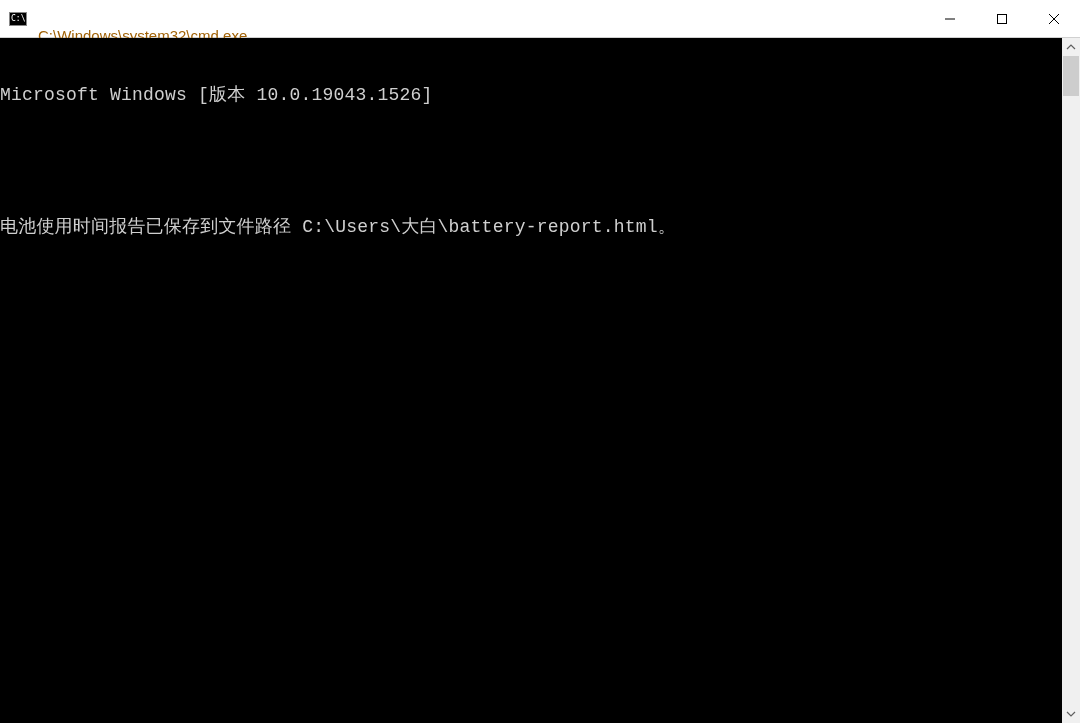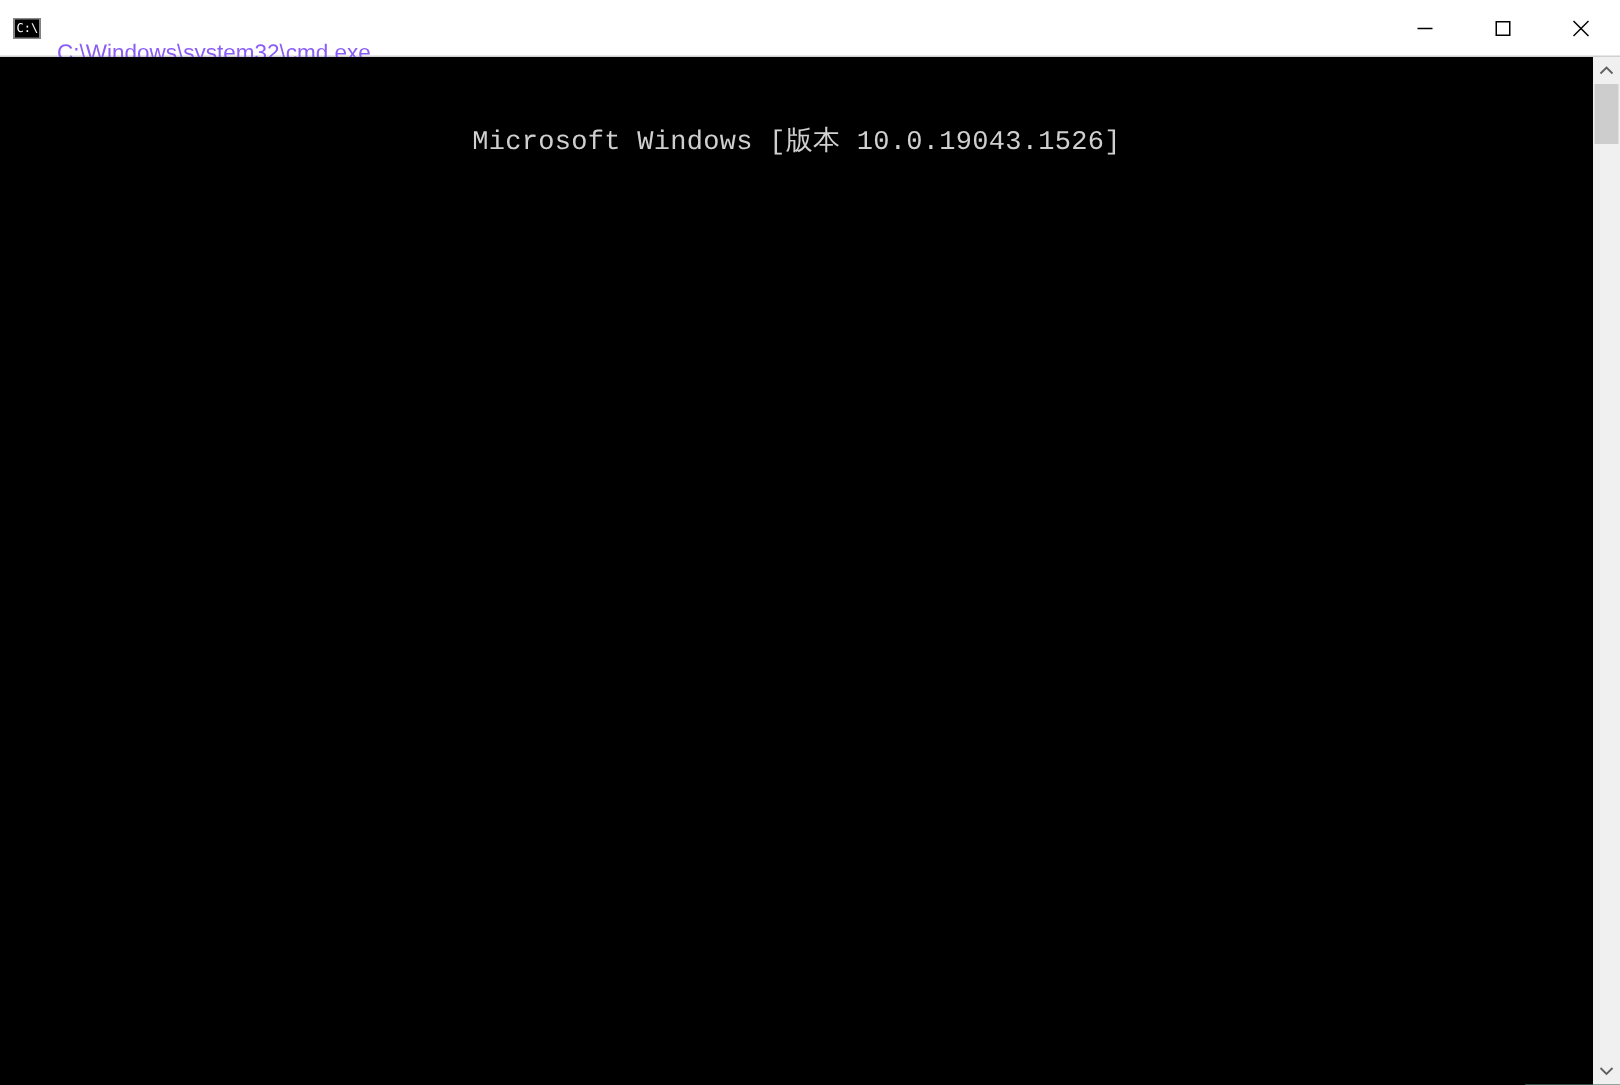--- a/index.html
+++ b/index.html
@@ -1,31 +1,31 @@
 <!DOCTYPE html>
 <html><head>
   <meta charset="utf-8">
   <style>
     * { margin: 0; padding: 0; box-sizing: border-box; }
     html, body { width: 1080px; height: 723px; overflow: hidden; font-family: "Segoe UI", Tahoma, sans-serif; background: #000; }
     .window { width: 1080px; height: 723px; display: flex; flex-direction: column; background: #fff; }
     .titlebar { display: flex; align-items: center; height: 38px; background: #ffffff; border-bottom: 1px solid #d0d0d0; }
     .titlebar .icon-slot { width: 36px; display: flex; align-items: center; justify-content: center; }
-    .titlebar .title { flex: 1; font-size: 15px; color: #8b5cf6; padding-left: 2px; line-height: 38px; white-space: nowrap; margin-top: 35px; }
+    .titlebar .title { flex: 1; font-size: 15px; color: #a16207; padding-left: 2px; line-height: 38px; white-space: nowrap; margin-top: 35px; }
     .titlebar .controls { display: flex; height: 100%; }
     .titlebar .ctl { width: 52px; display: flex; align-items: center; justify-content: center; color: #000; }
 
     .cmd-icon {
       width: 18px; height: 14px; background: #000; border: 1px solid #888;
       display: flex; align-items: center; justify-content: flex-start;
       font-size: 8px; color: #fff; font-family: Consolas, monospace;
       padding-left: 1px; line-height: 1;
     }
 
-    .body-area { flex: 1; display: flex; background: #5eead4; position: relative; text-align: center; }
+    .body-area { flex: 1; display: flex; background: #5eead4; position: relative; }
     .terminal {
       flex: 1; background: #000; color: #cfcfcf;
       font-family: "NSimSun","SimSun","Consolas","Courier New",monospace;
       font-size: 18px; line-height: 22px; letter-spacing: 0.2px;
       padding: 2px 0 0 0; white-space: pre; overflow: hidden;
     }
     .terminal .line { min-height: 22px; }
 
     .scrollbar { width: 18px; background: #f0f0f0; position: relative; display: flex; flex-direction: column; }
     .scrollbar .arrow { height: 18px; display: flex; align-items: center; justify-content: center; font-size: 10px; color: #606060; background: #f0f0f0; }
@@ -61,20 +61,21 @@
             <line x1="11" y1="1" x2="1" y2="11" stroke="#000" stroke-width="1"></line>
           </svg>
       </div>
     </div>
   </div>
 
   <div class="body-area">
     <div class="terminal">
       <div class="line">Microsoft Windows [版本 10.0.19043.1526]</div>
       <div class="line"></div>
+      <div class="line">电池使用时间报告已保存到文件路径 C:\Users\大白\battery-report.html。</div>
       <div class="line"></div>
     </div>
     <div class="scrollbar">
       <div class="arrow">
         <svg width="10" height="10" viewBox="0 0 10 10">
             <path d="M1 7 L5 3 L9 7" fill="none" stroke="#606060" stroke-width="1.2"></path>
           </svg>
       </div>
       <div class="track">
         <div class="thumb"></div>

